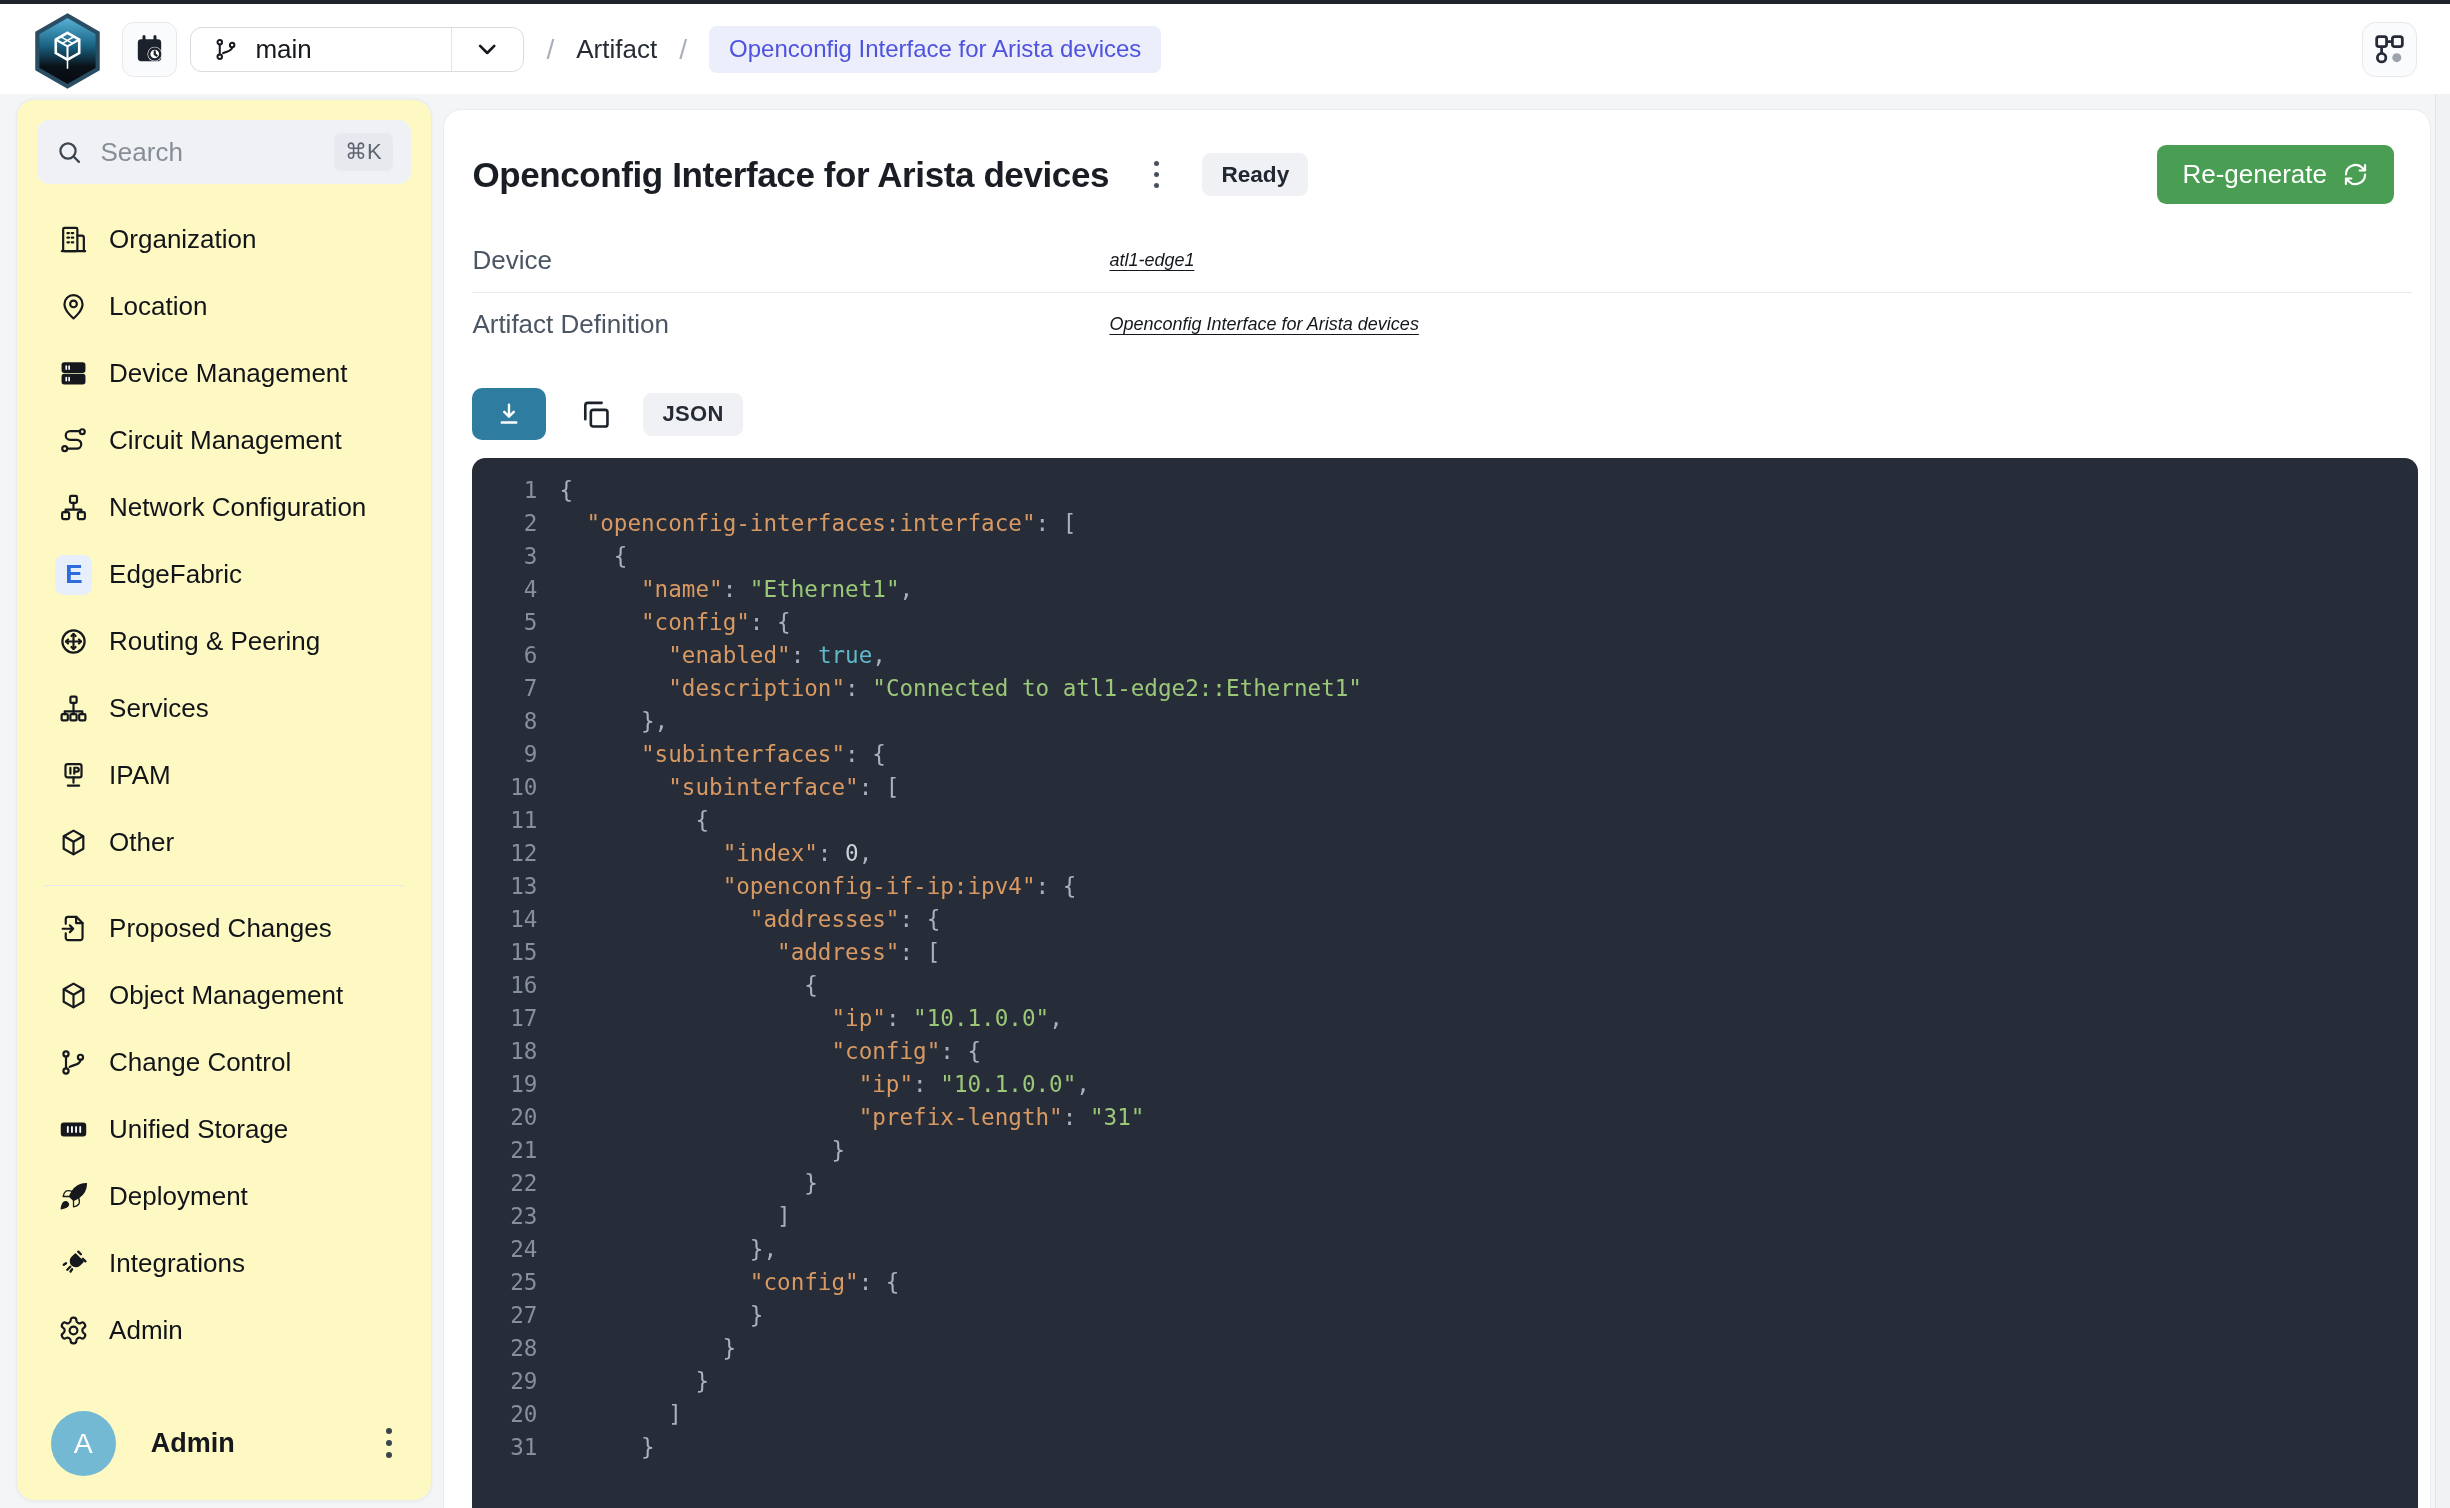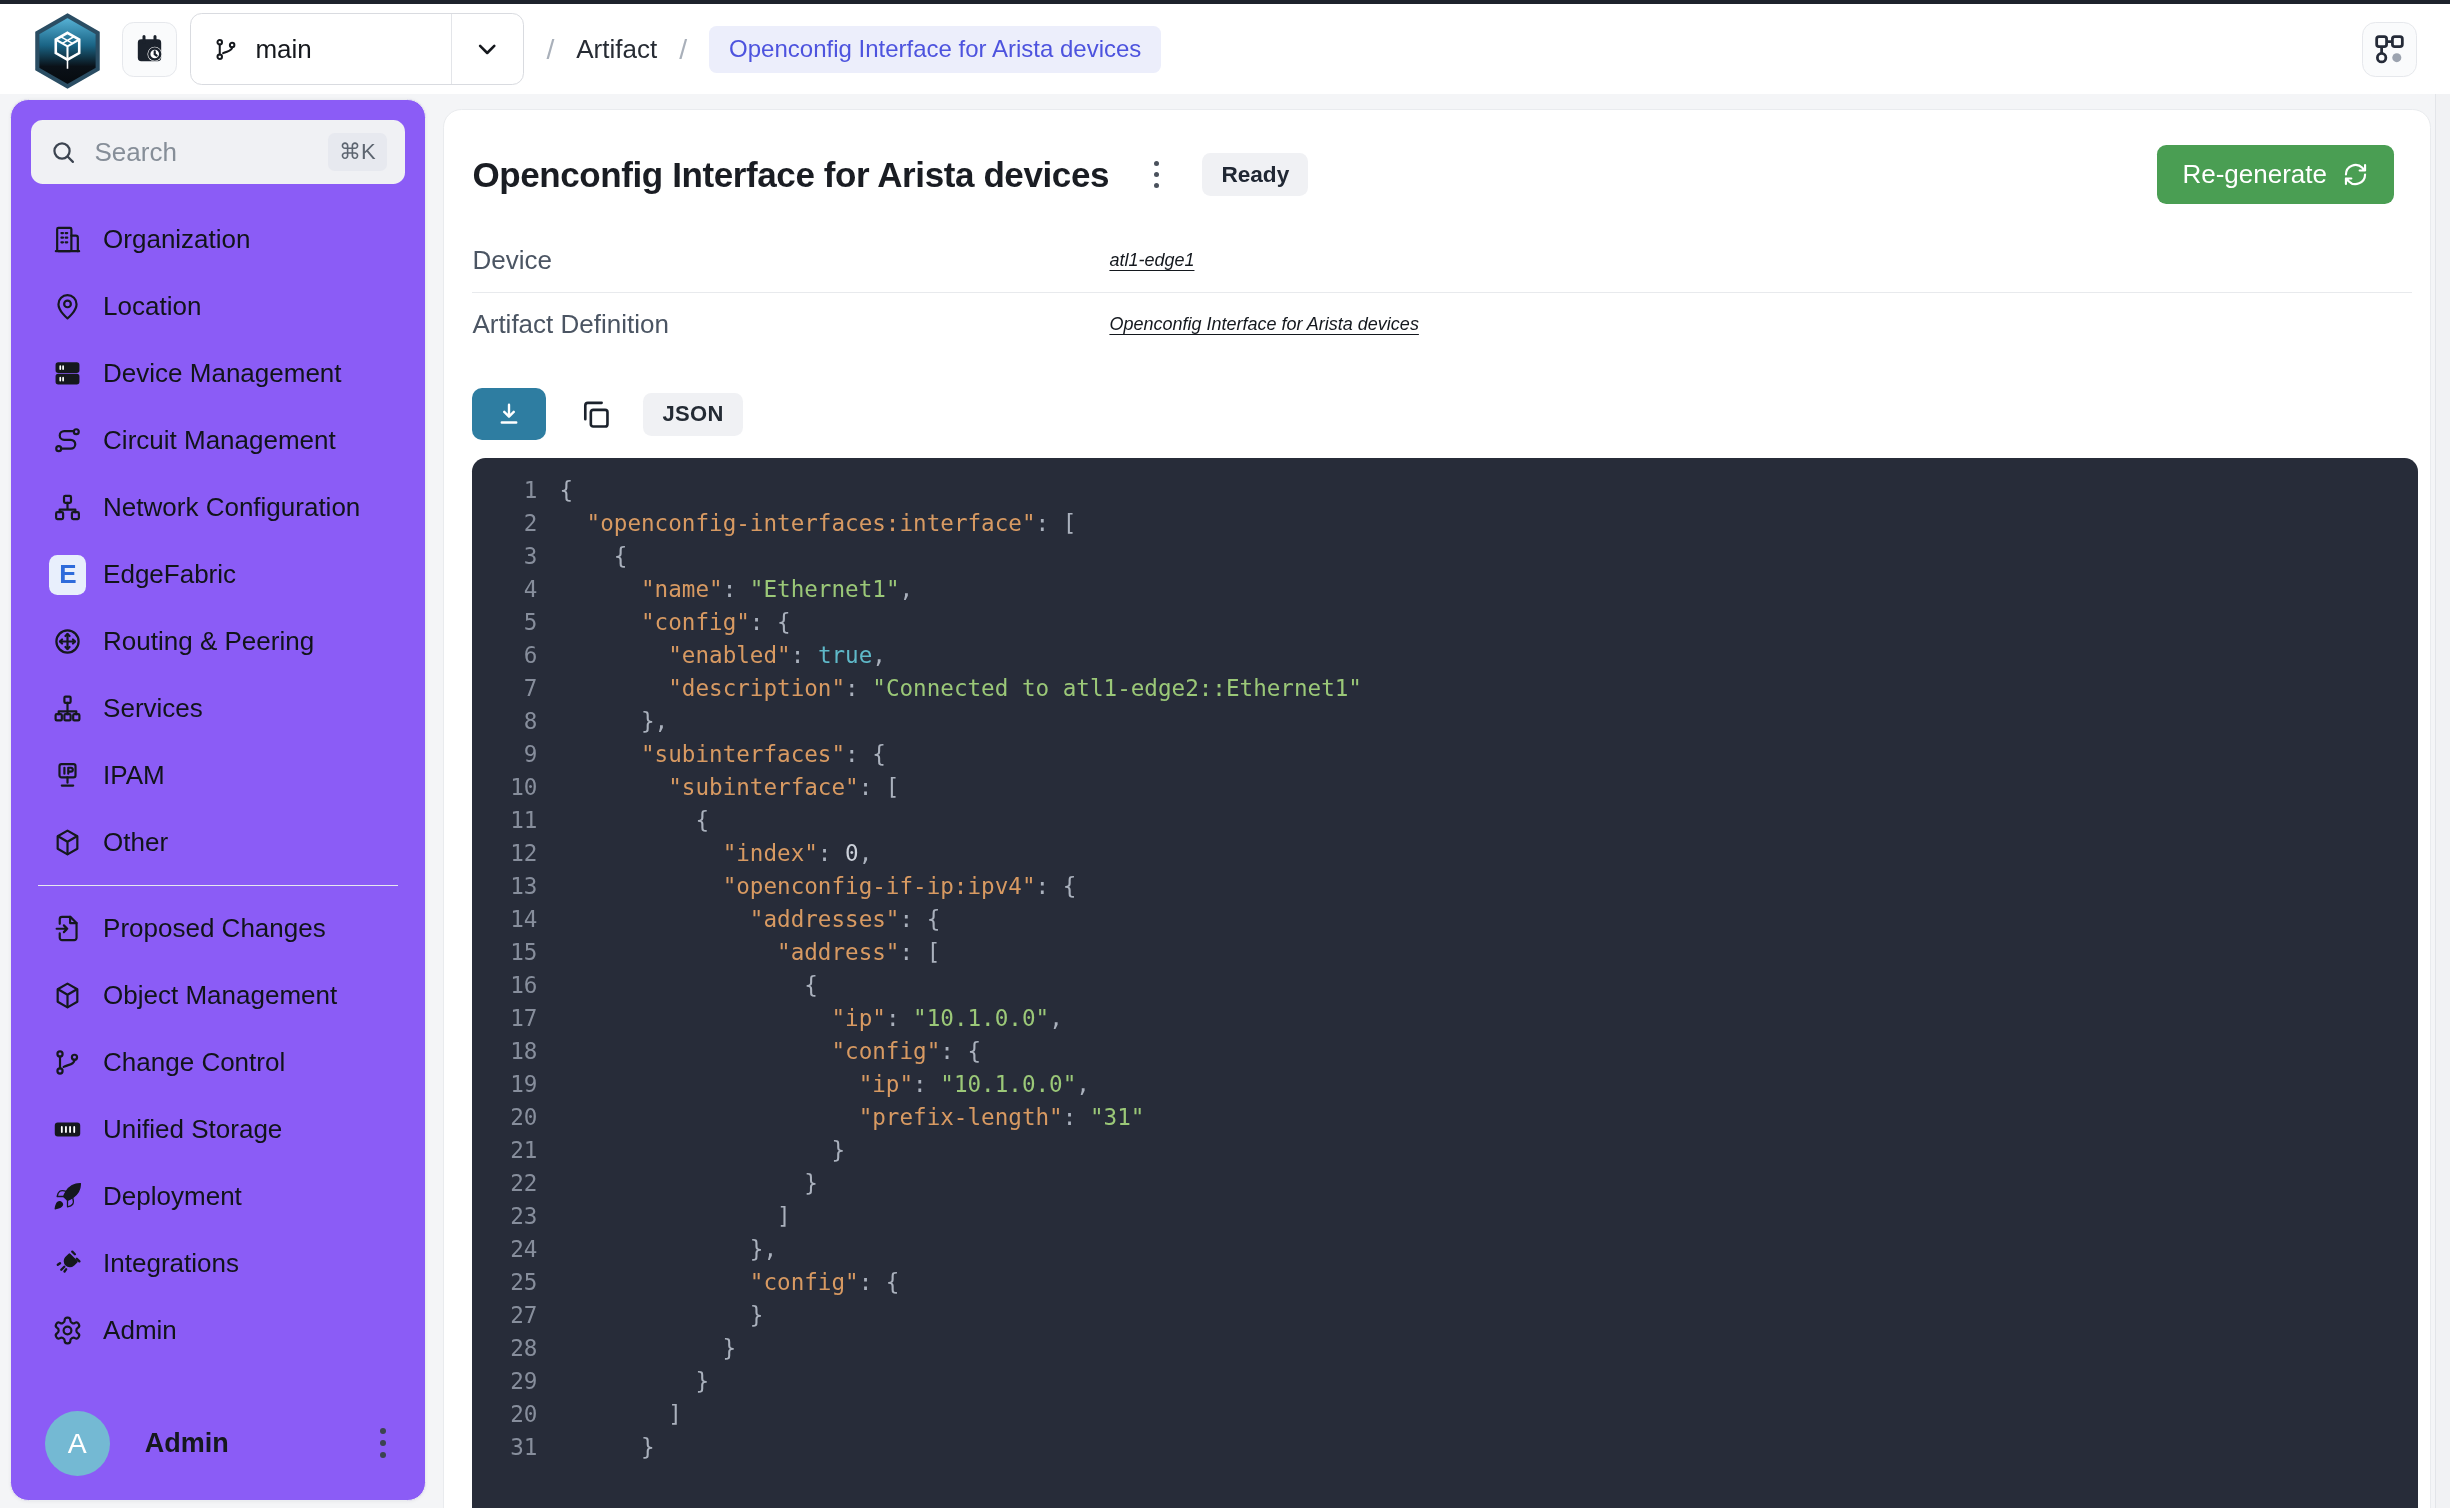--- a/index.html
+++ b/index.html
@@ -9,34 +9,34 @@
 
   .top-edge { position:absolute; left:0; top:0; width:2450px; height:4.2px; background:#1d222c; }
 
   
   .topbar { position:absolute; left:0; top:4.2px; width:2450px; height:90px; background:#ffffff;
             display:flex; align-items:center; padding:0 33px; }
   .logo { width:69px; height:72px; margin-right:20px; flex:none; }
   .icon-btn { height:55px; border:0.8px solid #e6e8ec; background:#fafbfc; border-radius:11.7px;
               display:flex; align-items:center; justify-content:center; flex:none; }
   .cal-btn { width:55px; margin-right:13.4px; }
-  .branch-select { height:72px; width:334px; background:#fff; border:0.8px solid #d9dbe0; border-radius:11.7px;
+  .branch-select { height:45px; width:334px; background:#fff; border:0.8px solid #d9dbe0; border-radius:11.7px;
                    display:flex; align-items:center; flex:none; }
   .branch-main { flex:1; display:flex; align-items:center; gap:15px; padding:0 22px; font-size:26px; font-weight:500; color:#15181d; }
   .branch-divider { width:0.8px; height:100%; background:#e3e5e9; }
   .branch-caret { width:72px; display:flex; align-items:center; justify-content:center; }
   .crumb-sep { font-size:28.4px; color:#a9b0ba; margin:0 22px; font-weight:300; }
   .crumb-section { font-size:26px; color:#272c34; }
   .crumb-chip { background:#eceefb; color:#4d53de; font-size:24px; height:47px; display:flex;
                 align-items:center; padding:0 20px; border-radius:7.5px; }
   .topbar-right { margin-left:auto; }
   .wf-btn { width:55px; border-radius:13.4px; }
 
   
-  .sidebar { position:absolute; left:10px; top:99px; width:416px; height:1402px; background:#8b5cf6;
+  .sidebar { position:absolute; left:16px; top:99px; width:416px; height:1402px; background:#fef9c3;
              border:0.8px solid #ebedf0; border-radius:18.4px; box-shadow:0 0.8px 3.3px rgba(20,24,32,.05);
              padding:20px; }
   .search-box { height:64px; background:#f0f1f4; border-radius:11.7px; display:flex; align-items:center;
                 padding:0 18.4px; gap:16.7px; }
   .search-text { font-size:26px; color:#868e98; flex:1; }
   .kbd-chip { background:#e7e9ef; border-radius:6.7px; font-size:22px; color:#5d6570; padding:5.9px 11px; }
   .nav { margin-top:22px; }
   .nav-item { height:67px; display:flex; align-items:center; padding-left:18.4px; border-radius:10px; cursor:pointer; }
   .nav-icon { width:37px; height:37px; display:flex; align-items:center; justify-content:center; color:#15181d; flex:none; }
   .nav-icon svg { width:31px; height:31px; }

